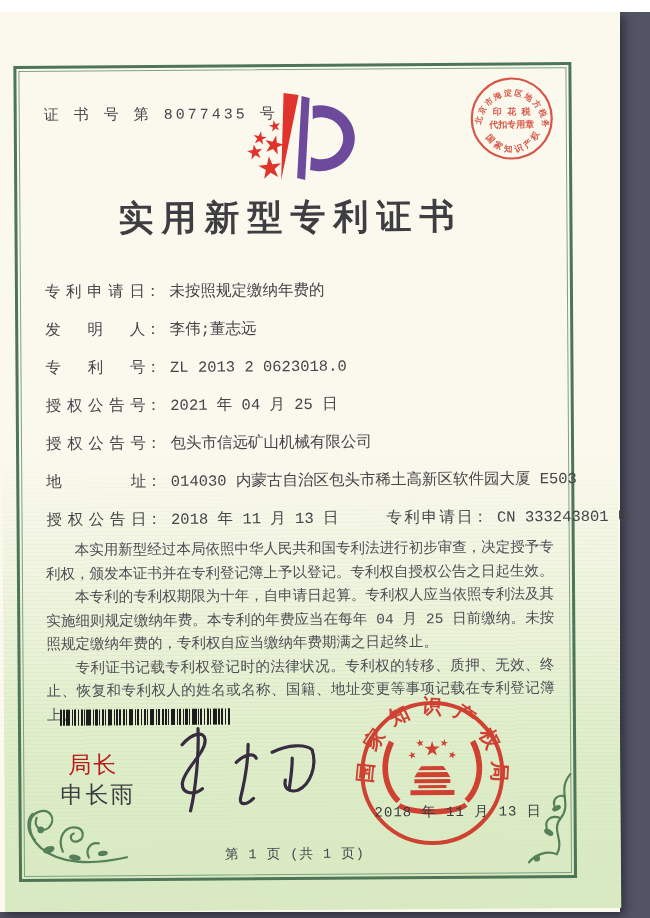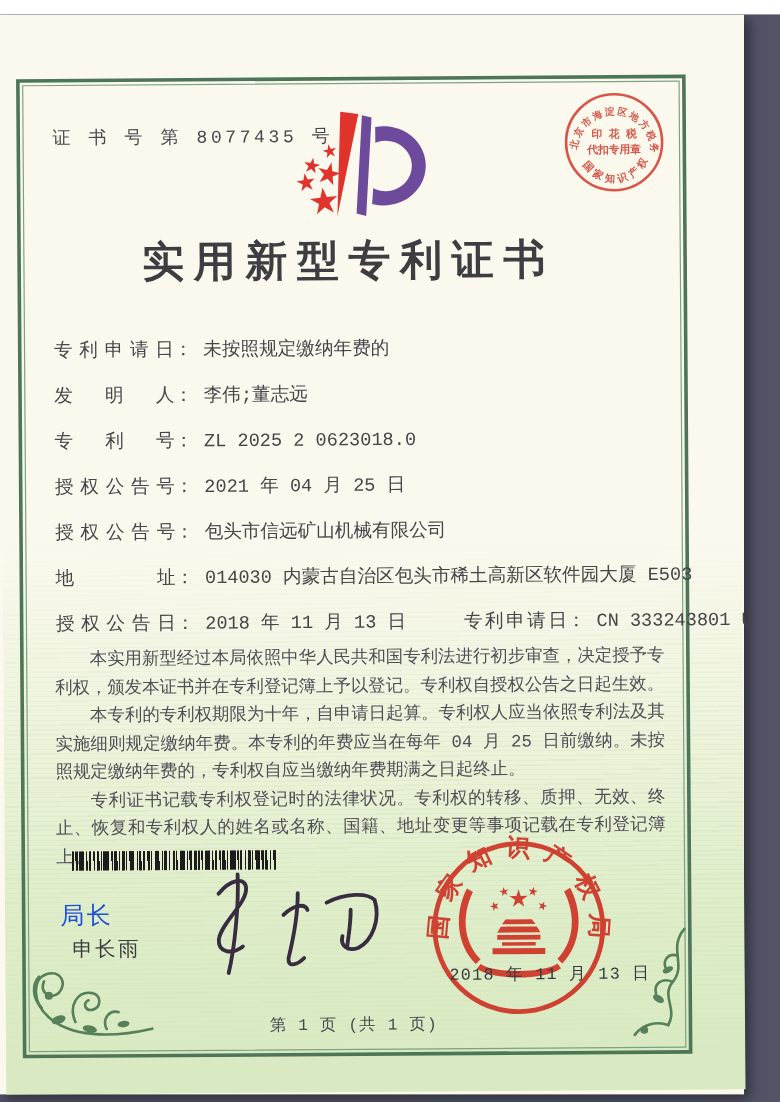--- a/index.html
+++ b/index.html
@@ -30,22 +30,22 @@
   .announce{position:absolute;left:340px;top:0;}
   .announce .flabel{width:86px;}
   .paras{position:absolute;left:45px;top:526px;width:508px;font-size:14.5px;line-height:23.5px;
          color:#4e4e56;text-align:justify;}
   .paras p{margin:0;text-indent:2em;}
   .barcode{position:absolute;left:58px;top:696px;width:170px;height:16px;
     background-image:
       repeating-linear-gradient(90deg,#1c1c1c 0 1px,transparent 1px 3px),
       repeating-linear-gradient(90deg,#1c1c1c 0 2px,transparent 2px 7px),
       repeating-linear-gradient(90deg,transparent 0 4px,#1c1c1c 4px 5px,transparent 5px 11px);}
-  .dir-title{position:absolute;left:48px;top:736px;font-size:20px;color:#1d4ed8;letter-spacing:2px;}
-  .dir-name{position:absolute;left:58px;top:766px;font-size:17px;color:#3c3c41;letter-spacing:2px;}
+  .dir-title{position:absolute;left:66px;top:736px;font-size:23px;color:#b91c1c;letter-spacing:2px;}
+  .dir-name{position:absolute;left:58px;top:766px;font-size:23px;color:#3c3c41;letter-spacing:2px;}
   .signature{position:absolute;left:158px;top:706px;}
   .seal{position:absolute;left:352px;top:682px;opacity:.95;}
   .seal-date{position:absolute;left:372px;top:792px;font-size:14px;color:#3a3a40;letter-spacing:1px;z-index:5;}
   .footer{position:absolute;left:16px;top:833px;width:552px;text-align:center;
           font-size:13.5px;color:#494950;letter-spacing:1px;}
   .orn{position:absolute;pointer-events:none;}
   .orn-bl{left:16px;top:756px;}
   .orn-br{left:510px;top:762px;}
 </style>
 </head>
@@ -94,21 +94,21 @@
 
       <h1 class="title">实用新型专利证书</h1>
 
       <div class="field" style="top:268px">
         <span class="flabel">专利申请日</span><span>：</span><span class="fvalue">未按照规定缴纳年费的</span>
       </div>
       <div class="field" style="top:306px">
         <span class="flabel">发明人</span><span>：</span><span class="fvalue">李伟;董志远</span>
       </div>
       <div class="field" style="top:344px">
-        <span class="flabel">专利号</span><span>：</span><span class="fvalue">ZL 2025 2 0623018.0</span>
+        <span class="flabel">专利号</span><span>：</span><span class="fvalue">ZL 2013 2 0623018.0</span>
       </div>
       <div class="field" style="top:382px">
         <span class="flabel">授权公告号</span><span>：</span><span class="fvalue">2021 年 04 月 25 日</span>
       </div>
       <div class="field" style="top:420px">
         <span class="flabel">授权公告号</span><span>：</span><span class="fvalue">包头市信远矿山机械有限公司</span>
       </div>
       <div class="field" style="top:458px">
         <span class="flabel">地址</span><span>：</span><span class="fvalue">014030  内蒙古自治区包头市稀土高新区软件园大厦 E503</span>
       </div>

